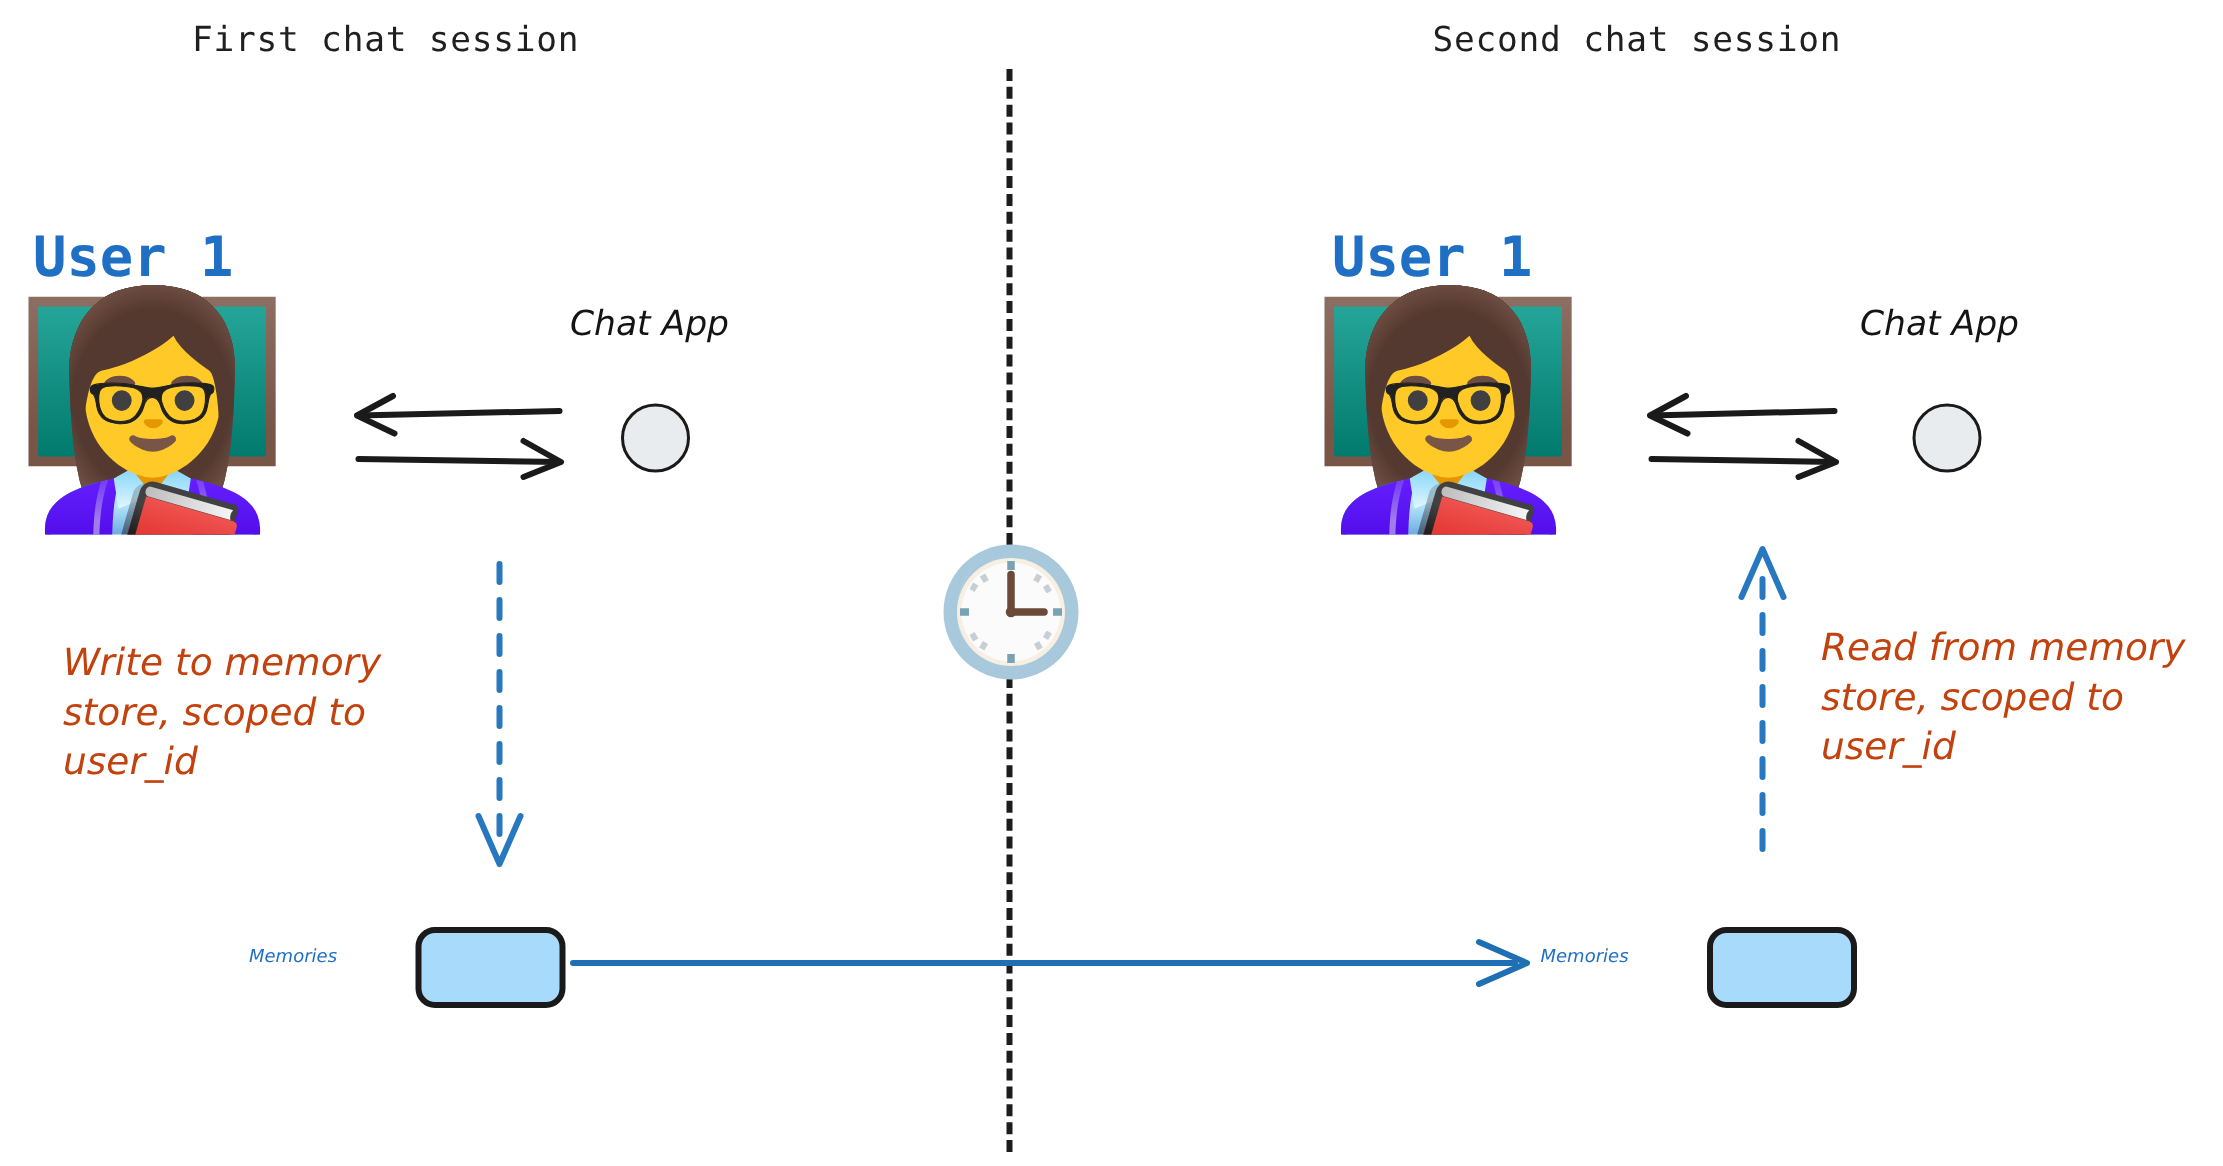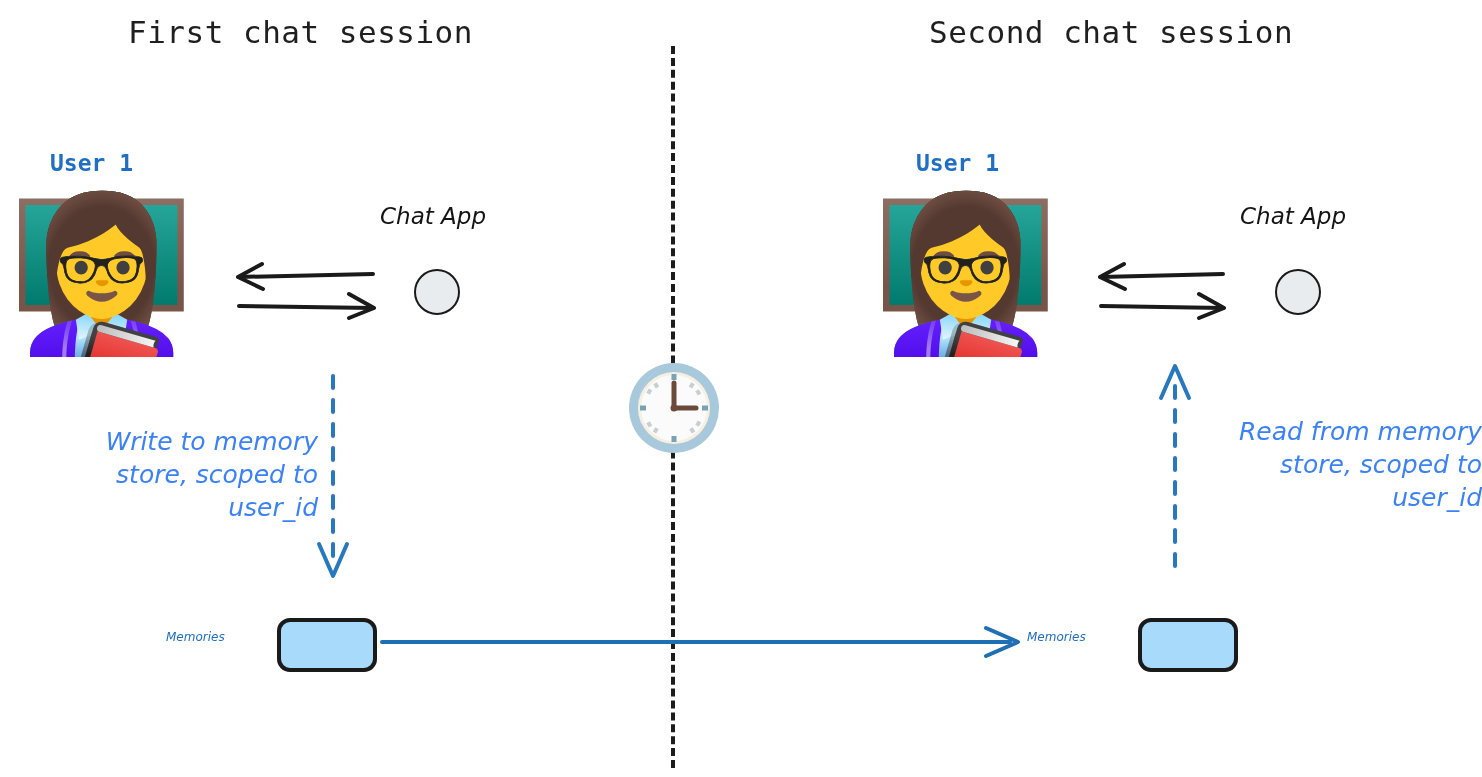--- a/index.html
+++ b/index.html
@@ -14,38 +14,37 @@
     height: 777px;
     background: #ffffff;
     overflow: hidden;
     font-family: "DejaVu Sans", sans-serif;
   }
 
   
   .session-title {
     position: absolute;
     font-family: "DejaVu Sans Mono", monospace;
-    font-size: 31px;
+    font-size: 23px;
     font-weight: 400;
     letter-spacing: 0.5px;
     color: #1f1f1f;
     white-space: nowrap;
   }
   #title-first  { left: 128px; top: 14px; }
-  #title-second { left: 929px; top: 14px; }
+  #title-second { left: 955px; top: 14px; }
 
   
   .user-label {
     position: absolute;
     font-family: "DejaVu Sans Mono", monospace;
-    font-size: 23px;
+    font-size: 37px;
     font-weight: 700;
     color: #1f6fc4;
     white-space: nowrap;
-    margin-left: 28px;
   }
   #user-label-left  { left: 22px;  top: 150px; }
   #user-label-right { left: 888px; top: 150px; }
 
   
   .avatar {
     position: absolute;
     font-family: "DejaVu Sans", sans-serif;
     font-size: 150px;
     line-height: 165px;
@@ -109,22 +108,22 @@
   #write-arrow { left: 306px;  top: 370px; width: 56px; height: 212px; }
   #read-arrow  { left: 1148px; top: 360px; width: 56px; height: 212px; }
 
   
   .annotation {
     position: absolute;
     font-family: "DejaVu Sans", sans-serif;
     font-style: italic;
     font-size: 25px;
     line-height: 33px;
-    color: #3b82f6;
-    text-align: right;
+    color: #c2410c;
+    text-align: left;
   }
   #write-annotation { left: 42px;   top: 425px; width: 276px; }
   #read-annotation  { left: 1214px; top: 415px; width: 268px; }
 
   
   .mem-label {
     position: absolute;
     font-family: "DejaVu Sans", sans-serif;
     font-style: italic;
     font-size: 12px;

